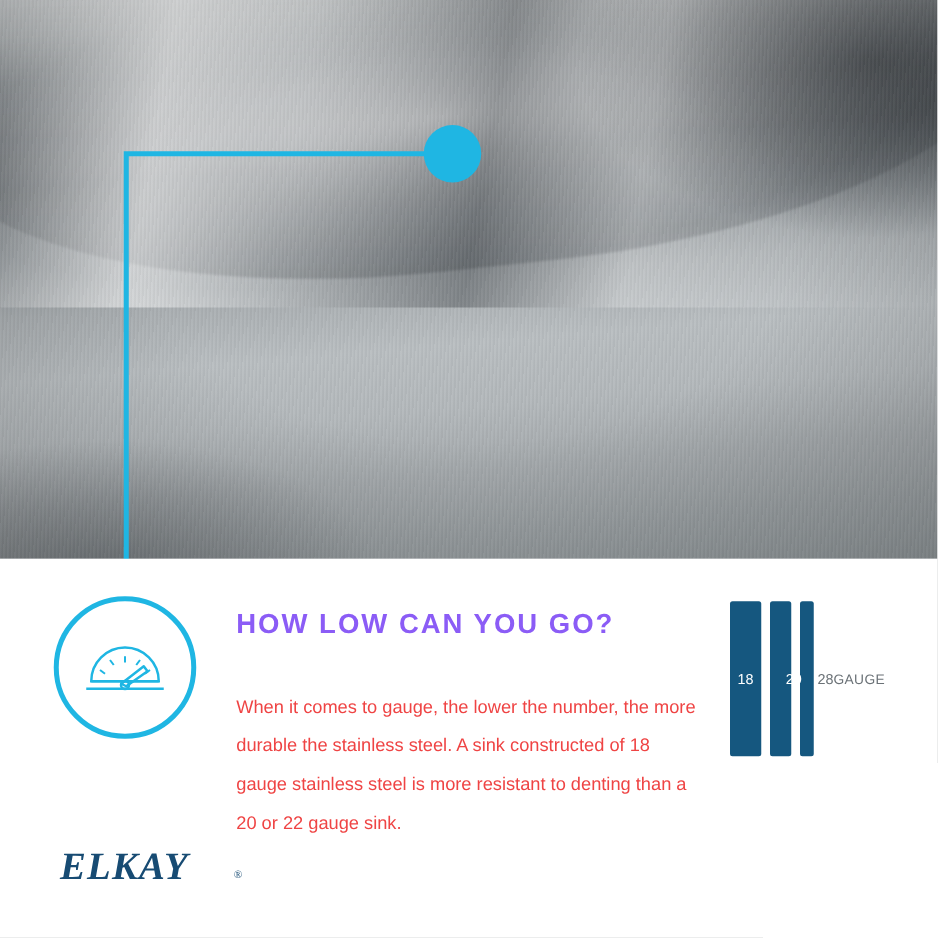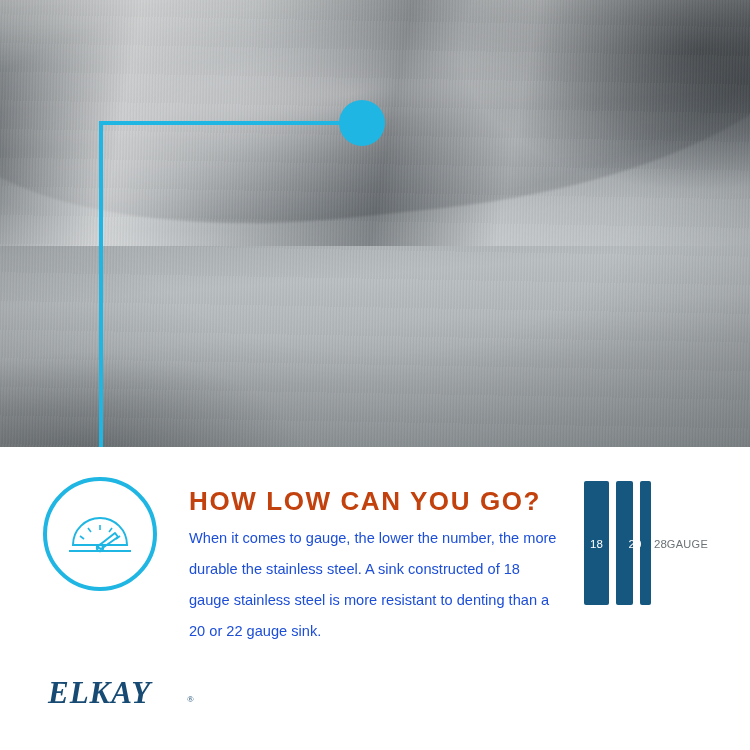--- a/index.html
+++ b/index.html
@@ -164,34 +164,34 @@
     top: 0;
     width: 106px;
     height: 106px;
   }
 
   
   #headline {
     position: absolute;
     left: 189px;
     top: 486px;
-    font-size: 26px;
+    font-size: 22px;
     font-weight: bold;
     letter-spacing: 1.6px;
-    color: #c2410c;
+    color: #8b5cf6;
     white-space: nowrap;
   }
   #bodytext {
     position: absolute;
     left: 189px;
-    top: 523px;
+    top: 551px;
     width: 372px;
     font-size: 14.6px;
     line-height: 31px;
-    color: #1d4ed8;
+    color: #ef4444;
   }
 
   
   #bars {
     position: absolute;
     left: 584px;
     top: 481px;
     width: 140px;
     height: 124px;
     padding-left: 14px;

